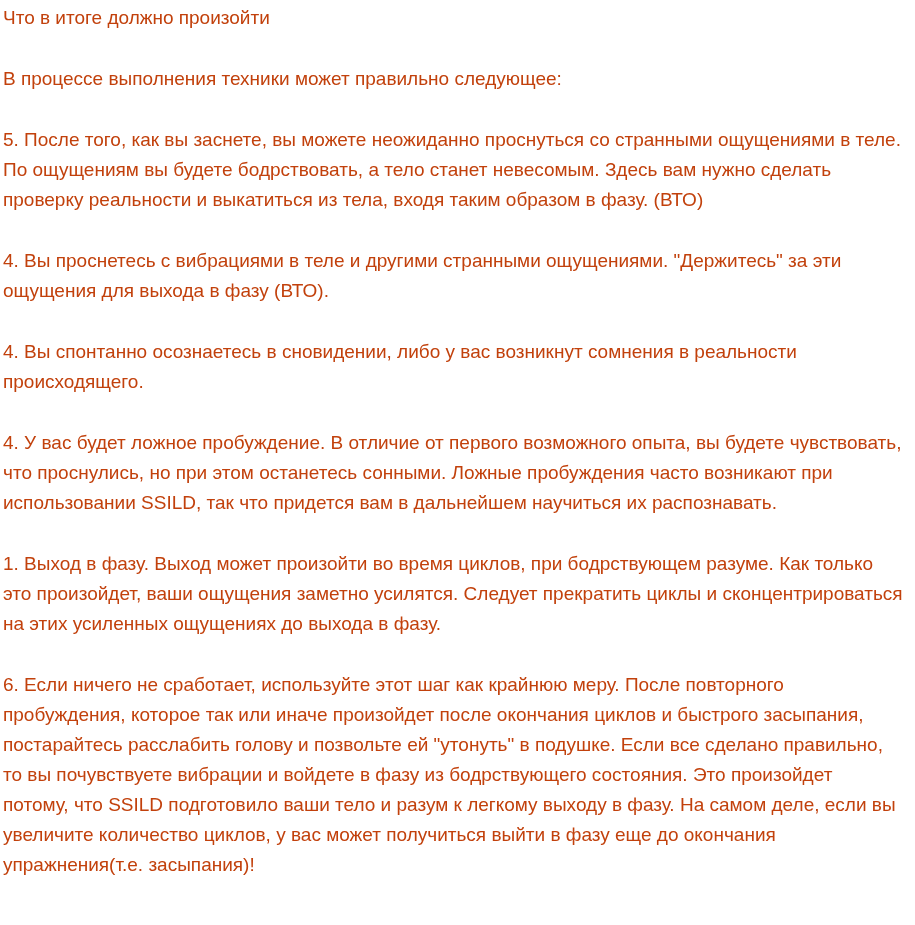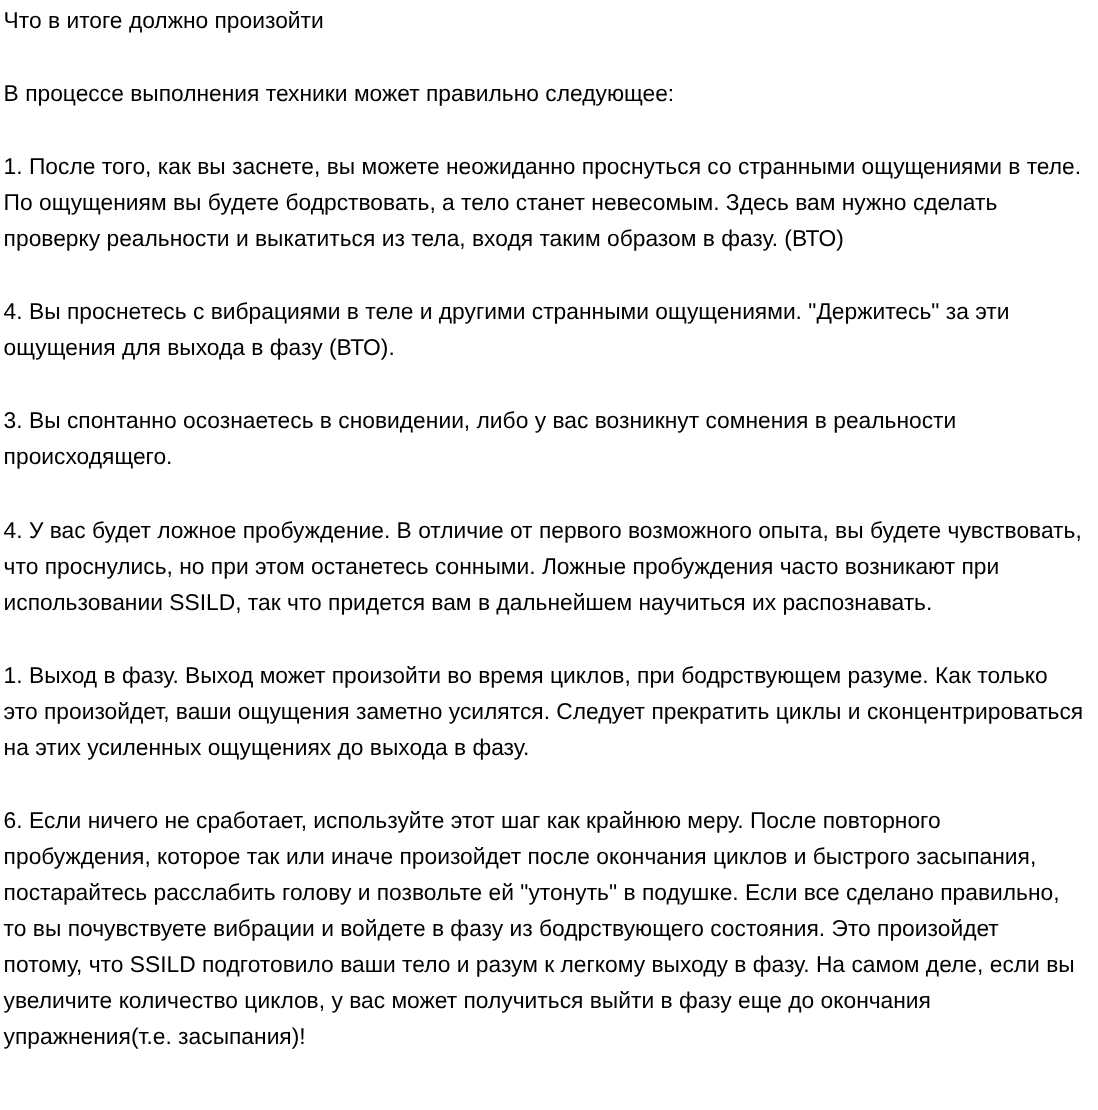--- a/index.html
+++ b/index.html
@@ -10,39 +10,39 @@
   body {
     width: 915px;
     height: 925px;
     overflow: hidden;
     font-family: "Liberation Sans", "DejaVu Sans", sans-serif;
   }
   .article {
     box-sizing: border-box;
     width: 915px;
     padding: 3px 12px 0 3px;
-    color: #000000;
+    color: #c2410c;
   }
   .article p {
     margin: 0 0 31px 0;
     font-size: 19px;
     line-height: 30px;
     font-weight: 400;
     letter-spacing: 0;
     word-spacing: 0;
   }
   .article p:last-child {
     margin-bottom: 0;
   }
 </style>
 </head>
 <body>
 
 <main class="article">
   <p>Что в итоге должно произойти</p>
   <p>В процессе выполнения техники может правильно следующее:</p>
-  <p>1. После того, как вы заснете, вы можете неожиданно проснуться со странными ощущениями в теле. По ощущениям вы будете бодрствовать, а тело станет невесомым. Здесь вам нужно сделать проверку реальности и выкатиться из тела, входя таким образом в фазу. (ВТО)</p>
+  <p>5. После того, как вы заснете, вы можете неожиданно проснуться со странными ощущениями в теле. По ощущениям вы будете бодрствовать, а тело станет невесомым. Здесь вам нужно сделать проверку реальности и выкатиться из тела, входя таким образом в фазу. (ВТО)</p>
   <p>4. Вы проснетесь с вибрациями в теле и другими странными ощущениями. "Держитесь" за эти ощущения для выхода в фазу (ВТО).</p>
-  <p>3. Вы спонтанно осознаетесь в сновидении, либо у вас возникнут сомнения в реальности происходящего.</p>
+  <p>4. Вы спонтанно осознаетесь в сновидении, либо у вас возникнут сомнения в реальности происходящего.</p>
   <p>4. У вас будет ложное пробуждение. В отличие от первого возможного опыта, вы будете чувствовать, что проснулись, но при этом останетесь сонными. Ложные пробуждения часто возникают при использовании SSILD, так что придется вам в дальнейшем научиться их распознавать.</p>
   <p>1. Выход в фазу. Выход может произойти во время циклов, при бодрствующем разуме. Как только это произойдет, ваши ощущения заметно усилятся. Следует прекратить циклы и сконцентрироваться на этих усиленных ощущениях до выхода в фазу.</p>
   <p>6. Если ничего не сработает, используйте этот шаг как крайнюю меру. После повторного пробуждения, которое так или иначе произойдет после окончания циклов и быстрого засыпания, постарайтесь расслабить голову и позвольте ей "утонуть" в подушке. Если все сделано правильно, то вы почувствуете вибрации и войдете в фазу из бодрствующего состояния. Это произойдет потому, что SSILD подготовило ваши тело и разум к легкому выходу в фазу. На самом деле, если вы увеличите количество циклов, у вас может получиться выйти в фазу еще до окончания упражнения(т.е. засыпания)!</p>
 </main>
 
 </body></html>

